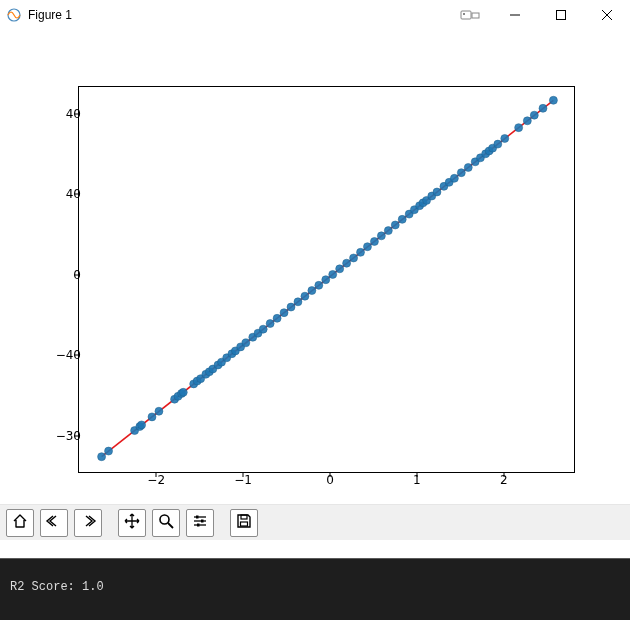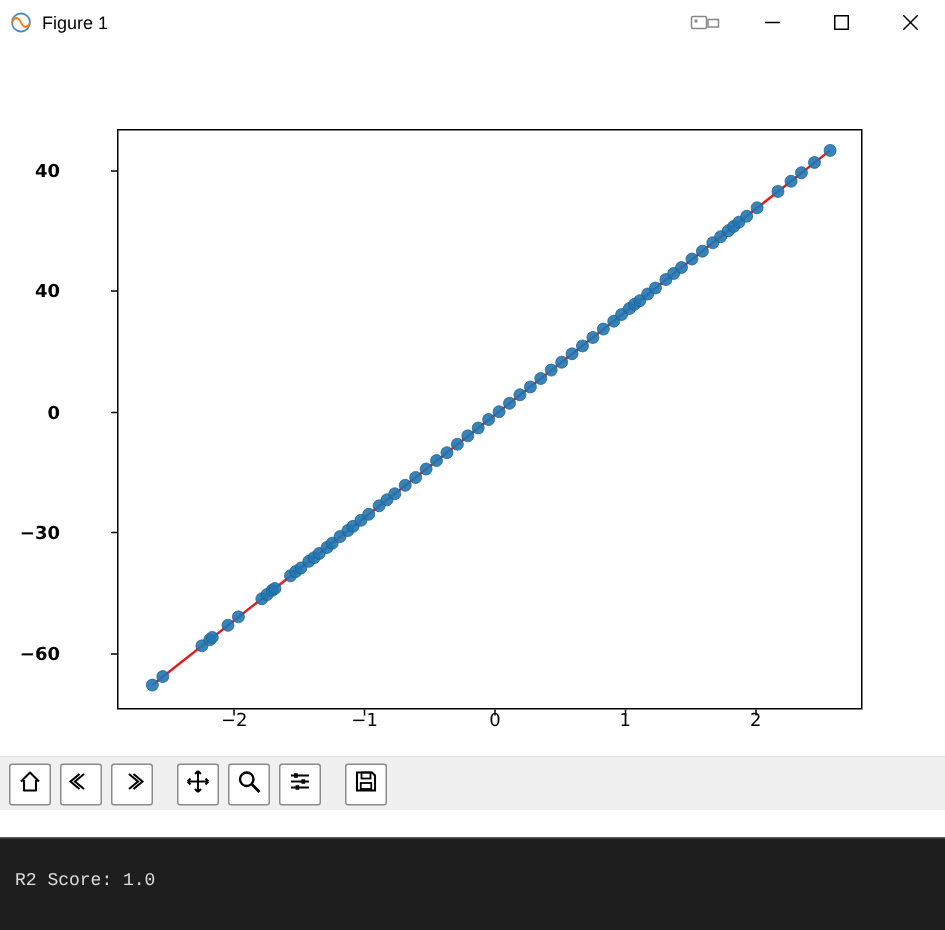--- a/index.html
+++ b/index.html
@@ -9,21 +9,21 @@
   .app-icon { width: 16px; height: 16px; }
   .title-text { font-size: 12px; color: #000; }
   .titlebar-right { display: flex; align-items: center; height: 100%; }
   .titlebar-extra { width: 44px; height: 100%; display:flex; align-items:center; justify-content:center; }
   .win-btn { width: 46px; height: 100%; display: flex; align-items: center; justify-content: center; }
   .win-btn svg { pointer-events: none; }
   .plot-area { height: 474px; width: 630px; position: relative; background: #fff; }
   .axes { position: absolute; left: 78px; top: 56px; width: 497px; height: 387px; border: 1px solid #000; }
   .xtick { position: absolute; top: 443px; transform: translateX(-50%); font-size: 12px; color: #000; font-family: "DejaVu Sans", Arial, sans-serif; }
   .xtick-mark { position:absolute; top:443px; width:1px; height:4px; background:#000; transform:translateX(-0.5px);}
-  .ytick { position: absolute; right: 590px; transform: translateY(-50%); font-size: 12px; color: #000; text-align: right; font-family: "DejaVu Sans", Arial, sans-serif; font-weight: bold;}
+  .ytick { position: absolute; right: 549px; transform: translateY(-50%); font-size: 12px; color: #000; text-align: right; font-family: "DejaVu Sans", Arial, sans-serif;}
   .ytick-mark { position:absolute; left:74px; width:4px; height:1px; background:#000; transform:translateY(-0.5px);}
   .toolbar { height: 36px; display: flex; align-items: center; gap: 6px; padding: 2px 6px; background: #f0f0f0; border-top: 1px solid #e6e6e6; }
   .tb-btn { width: 28px; height: 28px; border: 1px solid #8c8c8c; background: #fff; display: flex; align-items: center; justify-content: center; border-radius: 2px; }
   .tb-sep { width: 4px; }
   .console { height: 80px; background: #1e1e1e; color: #dcdcdc; font-family: Consolas, "Courier New", monospace; font-size: 12px; padding: 4px 10px; line-height: 16px; white-space: pre; overflow:hidden; border-top:1px solid #5a5a5a;margin-top:18px;}
   .console-line { display:block; }
   svg.scatter { position:absolute; left:0; top:0; }
 </style>
 </head>
 <body>
@@ -147,23 +147,23 @@
     <div class="xtick" style="left: 156.199px;">−2</div>
     <div class="xtick-mark" style="left: 243.087px;"></div>
     <div class="xtick" style="left: 243.087px;">−1</div>
     <div class="xtick-mark" style="left: 329.976px;"></div>
     <div class="xtick" style="left: 329.976px;">0</div>
     <div class="xtick-mark" style="left: 416.864px;"></div>
     <div class="xtick" style="left: 416.864px;">1</div>
     <div class="xtick-mark" style="left: 503.752px;"></div>
     <div class="xtick" style="left: 503.752px;">2</div>
     <div class="ytick-mark" style="top: 405.587px;"></div>
-    <div class="ytick" style="top: 405.587px;">−60</div>
+    <div class="ytick" style="top: 405.587px;">−30</div>
     <div class="ytick-mark" style="top: 325.13px;"></div>
-    <div class="ytick" style="top: 325.13px;">−30</div>
+    <div class="ytick" style="top: 325.13px;">−40</div>
     <div class="ytick-mark" style="top: 244.673px;"></div>
     <div class="ytick" style="top: 244.673px;">0</div>
     <div class="ytick-mark" style="top: 164.215px;"></div>
     <div class="ytick" style="top: 164.215px;">40</div>
     <div class="ytick-mark" style="top: 83.7578px;"></div>
     <div class="ytick" style="top: 83.7578px;">40</div>
   </div>
 
 <div class="toolbar">
   <div class="tb-btn" title="Home">

